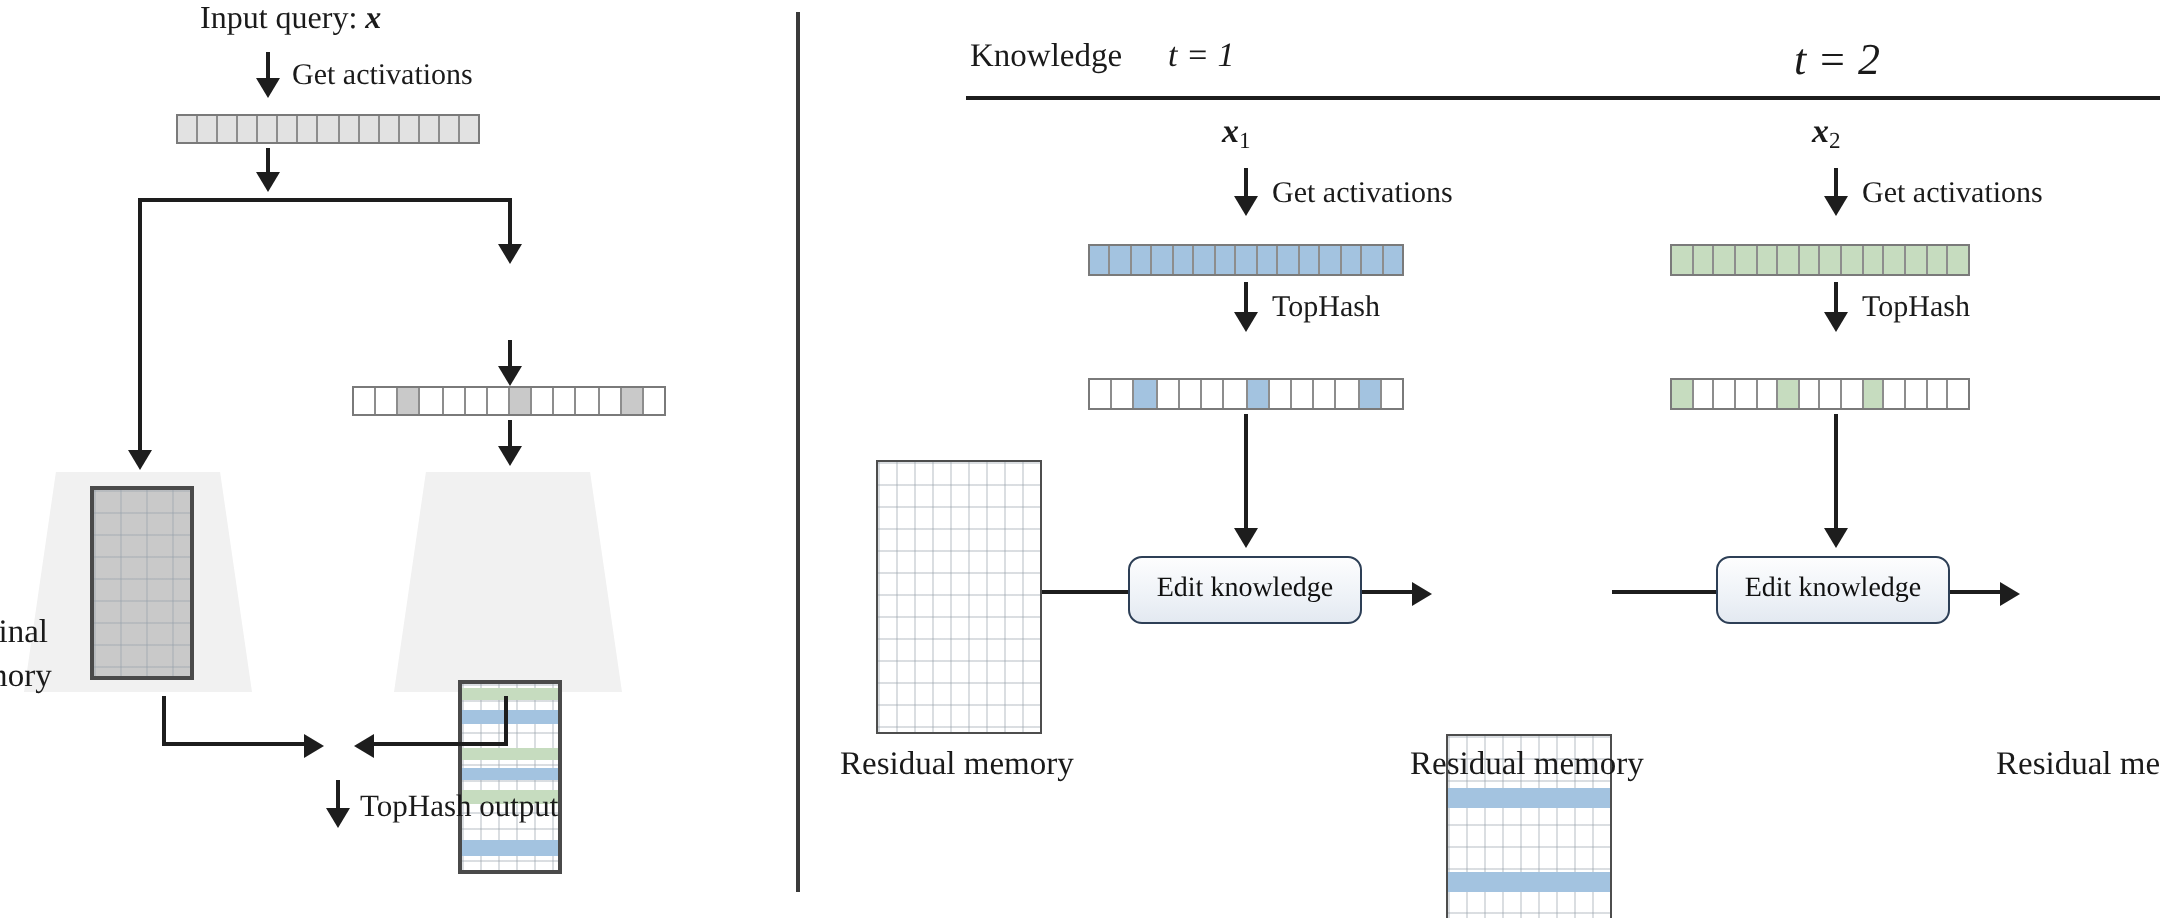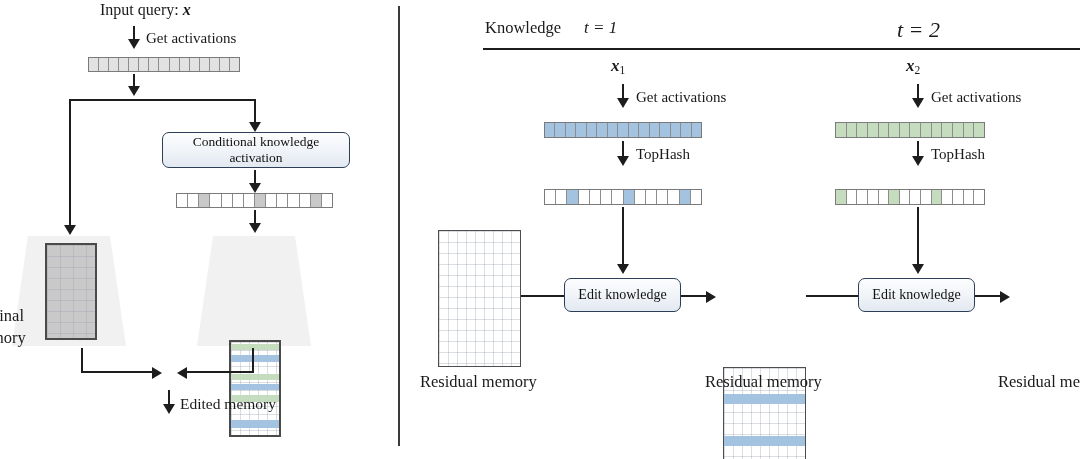--- a/index.html
+++ b/index.html
@@ -88,26 +88,20 @@
 
     <div class="abs vline" style="left:133px;top:74px;height:13px;"></div>
     <div class="abs arw-d" style="left:128px;top:86px;"></div>
 
     <div class="abs hline" style="left:70px;top:99px;width:186px;"></div>
     <div class="abs vline" style="left:69px;top:99px;height:127px;"></div>
     <div class="abs arw-d" style="left:64px;top:225px;"></div>
     <div class="abs vline" style="left:254px;top:99px;height:24px;"></div>
     <div class="abs arw-d" style="left:249px;top:122px;"></div>
 
-    <div class="abs procbox" style="left:162px;top:132px;width:188px;height:36px;font-size:13.5px;line-height:1.22;">
-      <div>
-        <div>Conditional knowledge</div>
-        <div>activation</div>
-      </div>
-    </div>
 
     <div class="abs vline" style="left:254px;top:170px;height:14px;"></div>
     <div class="abs arw-d" style="left:249px;top:183px;"></div>
 
     <div class="abs bar" id="a-bar2" style="left:176px;top:193px;width:157px;height:15px;">
         <div class="cell"></div>
         <div class="cell"></div>
         <div class="cell" style="background: rgb(201, 201, 201);"></div>
         <div class="cell"></div>
         <div class="cell"></div>
@@ -148,21 +142,21 @@
     <div class="abs vline" style="left:81px;top:348px;height:25px;"></div>
     <div class="abs hline" style="left:81px;top:371px;width:73px;"></div>
     <div class="abs arw-r" style="left:152px;top:367px;"></div>
 
     <div class="abs vline" style="left:252px;top:348px;height:25px;"></div>
     <div class="abs hline" style="left:186px;top:371px;width:68px;"></div>
     <div class="abs arw-l" style="left:177px;top:367px;"></div>
 
     <div class="abs vline" style="left:168px;top:390px;height:15px;"></div>
     <div class="abs arw-d" style="left:163px;top:404px;"></div>
-    <div class="abs txt" style="left:180px;top:396px;font-size:15.5px;">Edited memory</div>
+    <div class="abs txt" style="left:180px;top:396px;font-size:15.5px;">TopHash output</div>
 
   </div>
 
   <div class="abs" style="left:398px;top:0;width:682px;height:459px;">
 
     <div class="abs txt" style="left:87px;top:20px;font-size:16.5px;">Knowledge</div>
     <div class="abs txt mathn" style="left:186px;top:19px;font-size:17px;">t = 1</div>
     <div class="abs txt mathn" style="left:499px;top:19px;font-size:22px;">t = 2</div>
     <div class="abs hdr-rule" style="left:85px;top:48px;width:597px;"></div>
 

